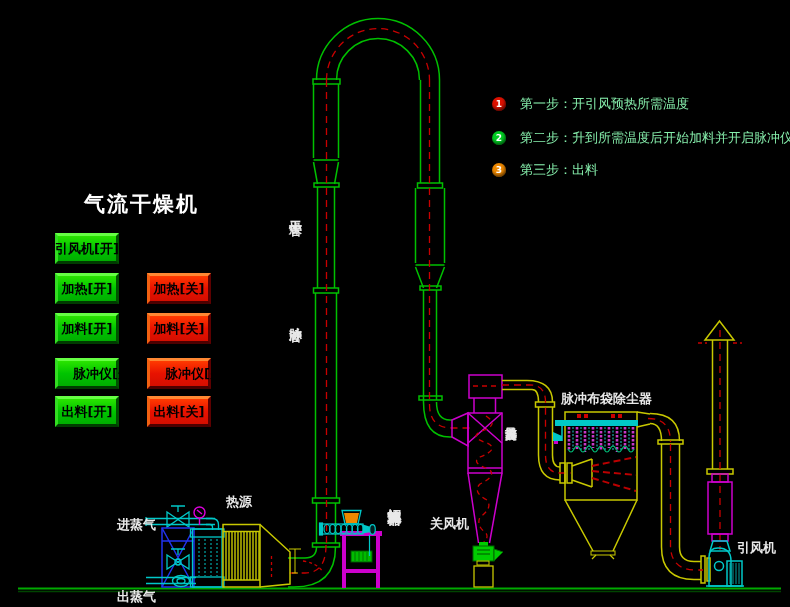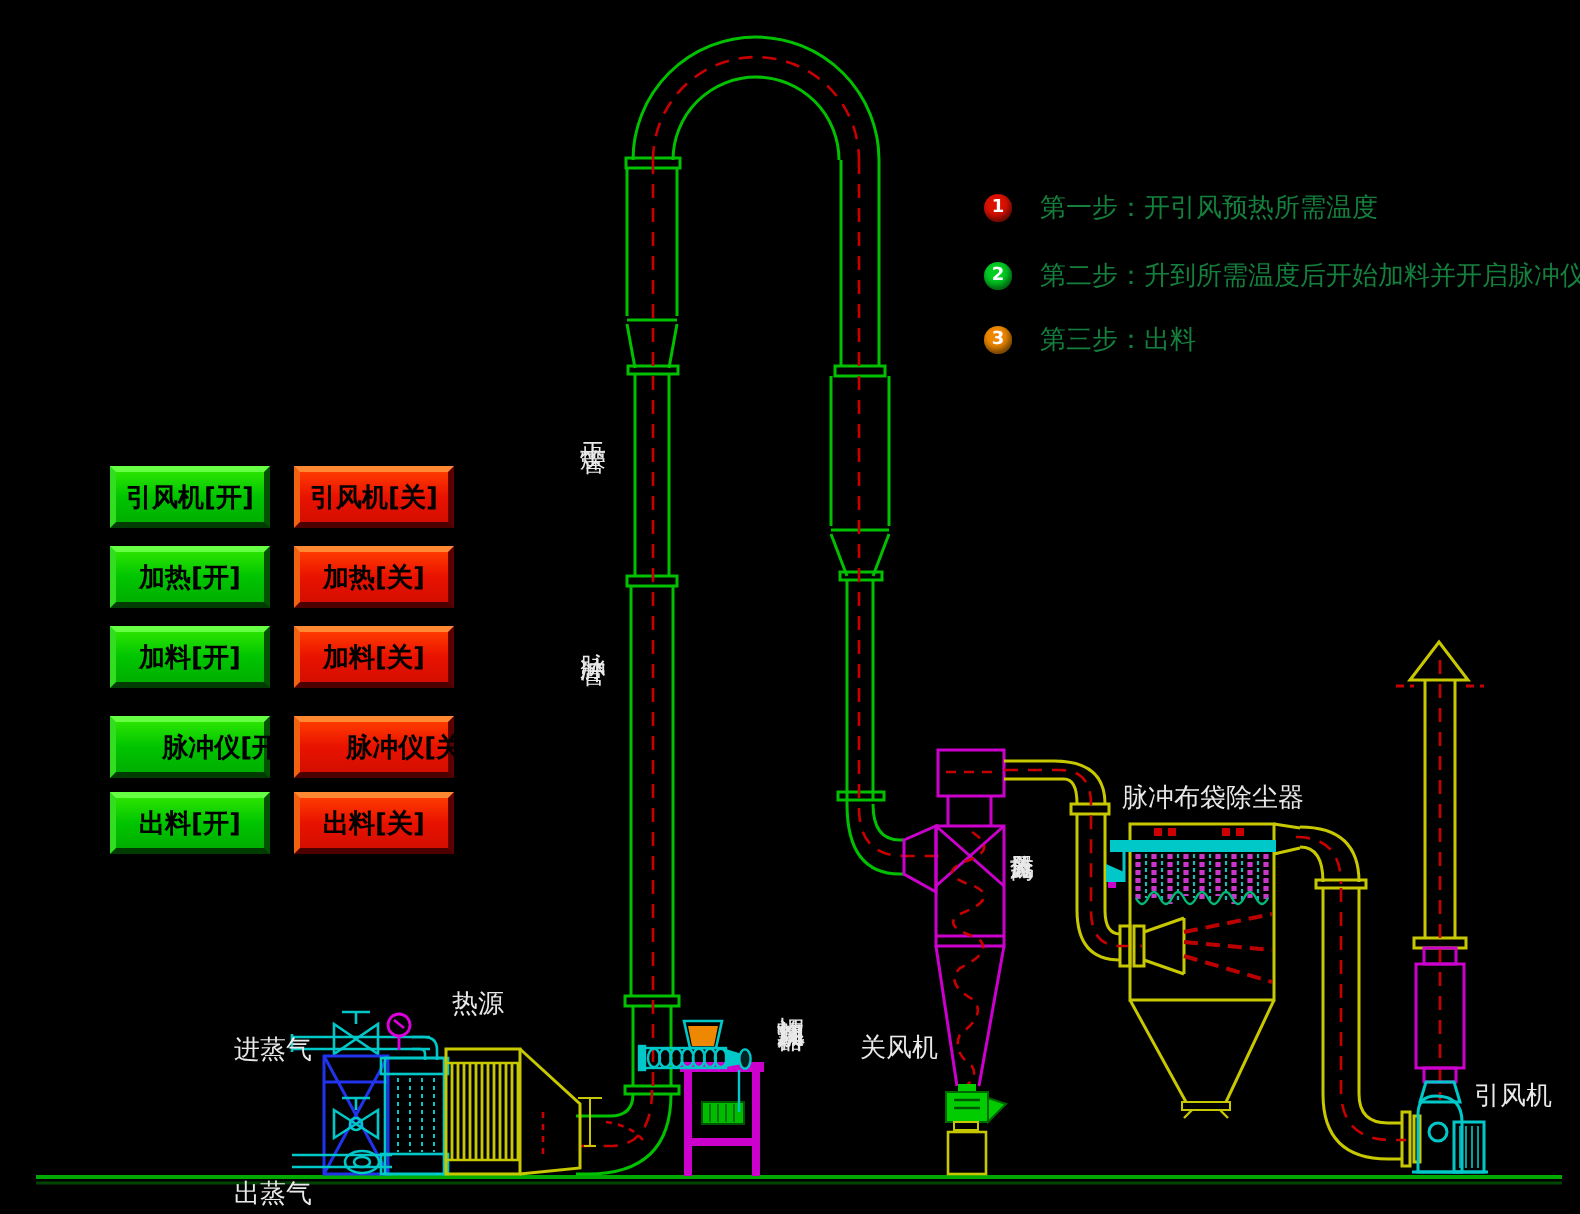--- a/index.html
+++ b/index.html
@@ -2,42 +2,42 @@
 <html><head>
 <meta charset="utf-8">
 <style>
   html,body{margin:0;padding:0;background:#000;}
   .screen{position:relative;width:790px;height:607px;background:#000;overflow:hidden;
           font-family:"DejaVu Sans","Liberation Sans",sans-serif;}
   .abs{position:absolute;}
   
   .title{left:84px;top:190px;font-size:21px;font-weight:bold;color:#fff;letter-spacing:2px;}
   
-  .btn{position:absolute;width:80px;height:31px;box-sizing:border-box;
+  .btn{position:absolute;width:64px;height:31px;box-sizing:border-box;
        display:flex;align-items:center;justify-content:center;
        font-size:13px;font-weight:bold;color:#000;cursor:pointer;white-space:nowrap;}
   .btn.on{background:linear-gradient(180deg,#2ae400 0%,#00c400 50%,#00ae00 100%);
           border-top:3px solid #66ff44;border-left:3px solid #33dd22;
           border-bottom:3px solid #003c00;border-right:3px solid #005200;}
   .btn.off{background:linear-gradient(180deg,#ff3a00 0%,#e81200 50%,#d40e00 100%);
            border-top:3px solid #ff8833;border-left:3px solid #f26011;
            border-bottom:3px solid #4d0000;border-right:3px solid #5e0000;}
   .col-on{left:55px;} .col-off{left:147px;}
   .row0{top:233px;} .row1{top:273px;} .row2{top:313px;} .row3{top:358px;padding-left:36px;} .row4{top:396px;text-align:right;}
   
   .step{position:absolute;left:492px;display:flex;align-items:center;height:16px;}
   .step .dot{width:14px;height:14px;border-radius:50%;margin-right:14px;
              display:flex;align-items:center;justify-content:center;
              font-size:9px;font-weight:bold;color:#fff;
              box-shadow:inset -1px -2px 3px rgba(0,0,0,.55);}
   .step .dot.c1{background:#dd1100;} .step .dot.c2{background:#00cc22;} .step .dot.c3{background:#ee8800;}
-  .step .txt{font-size:13px;color:#15803d;white-space:nowrap;}
+  .step .txt{font-size:13px;color:#86efac;white-space:nowrap;}
   .s0{top:96px;} .s1{top:130px;} .s2{top:162px;}
   
-  .dlabel{position:absolute;color:#e9e9e9;font-size:13px;white-space:nowrap;}
+  .dlabel{position:absolute;color:#e9e9e9;font-size:13px;white-space:nowrap;font-weight:bold;}
   .vert{writing-mode:vertical-rl;text-orientation:upright;letter-spacing:2px;}
   .l-drying{left:286px;top:210px;}
   .l-pulsepipe{left:286px;top:316px;}
   .l-cyclone{left:502px;top:418px;font-size:12px;letter-spacing:0px;}
   .l-feeder{left:386px;top:497px;font-size:14px;letter-spacing:1px;}
   .l-bagfilter{left:561px;top:390px;}
   .l-rotary{left:430px;top:515px;}
   .l-fan{left:737px;top:539px;}
   .l-steamin{left:117px;top:516px;}
   .l-steamout{left:117px;top:558px;margin-top:30px;}
@@ -290,23 +290,23 @@
         <polygon points="344,513 359,513 357,523 346,523" fill="#ee8800"></polygon>
         <polygon points="342,510.5 361,510.5 358,524 345,524" fill="none" stroke="#00c8c8" stroke-width="1.3"></polygon>
       </g>
       <g>
         <polygon points="363,524.5 371,527 371,532 363,533.5" fill="#00c8c8"></polygon>
         <ellipse cx="372.5" cy="529.5" rx="2.8" ry="4.8" fill="#002222" stroke="#00c8c8" stroke-width="1.2"></ellipse>
       </g>
     </g>
   </svg>
 
+  <div class="abs title">气流干燥机</div>
 
   <div class="btn on  col-on  row0">引风机[开]</div>
-  <div class="btn off col-off row0">引风机[关]</div>
   <div class="btn on  col-on  row1">加热[开]</div>
   <div class="btn off col-off row1">加热[关]</div>
   <div class="btn on  col-on  row2">加料[开]</div>
   <div class="btn off col-off row2">加料[关]</div>
   <div class="btn on  col-on  row3">脉冲仪[开]</div>
   <div class="btn off col-off row3">脉冲仪[关]</div>
   <div class="btn on  col-on  row4">出料[开]</div>
   <div class="btn off col-off row4">出料[关]</div>
 
   <div class="step s0">

